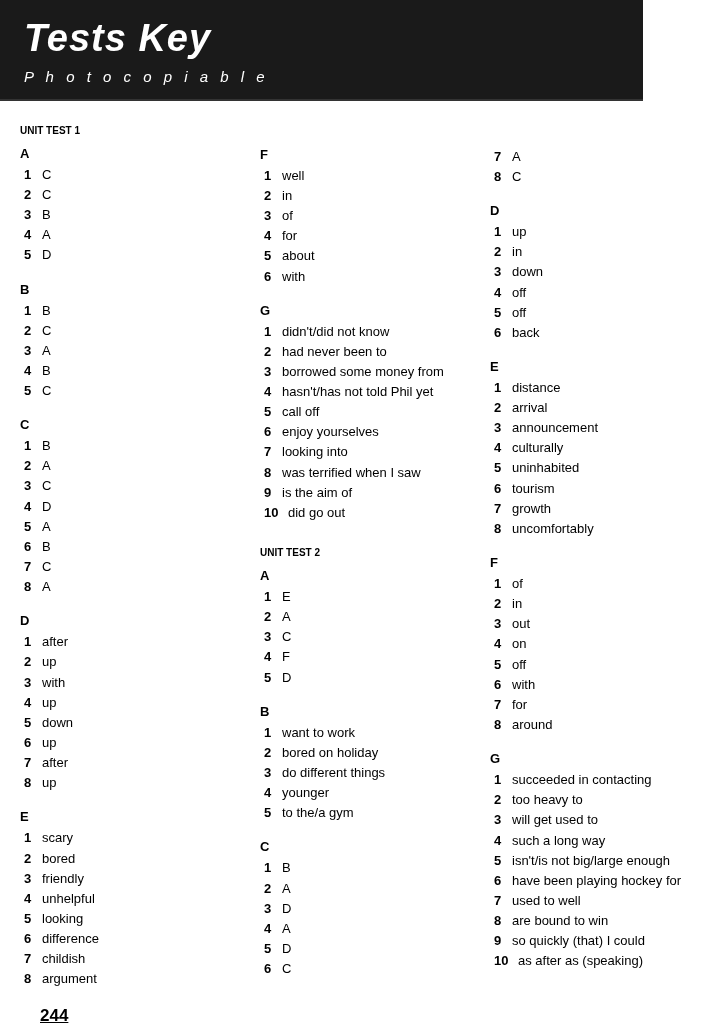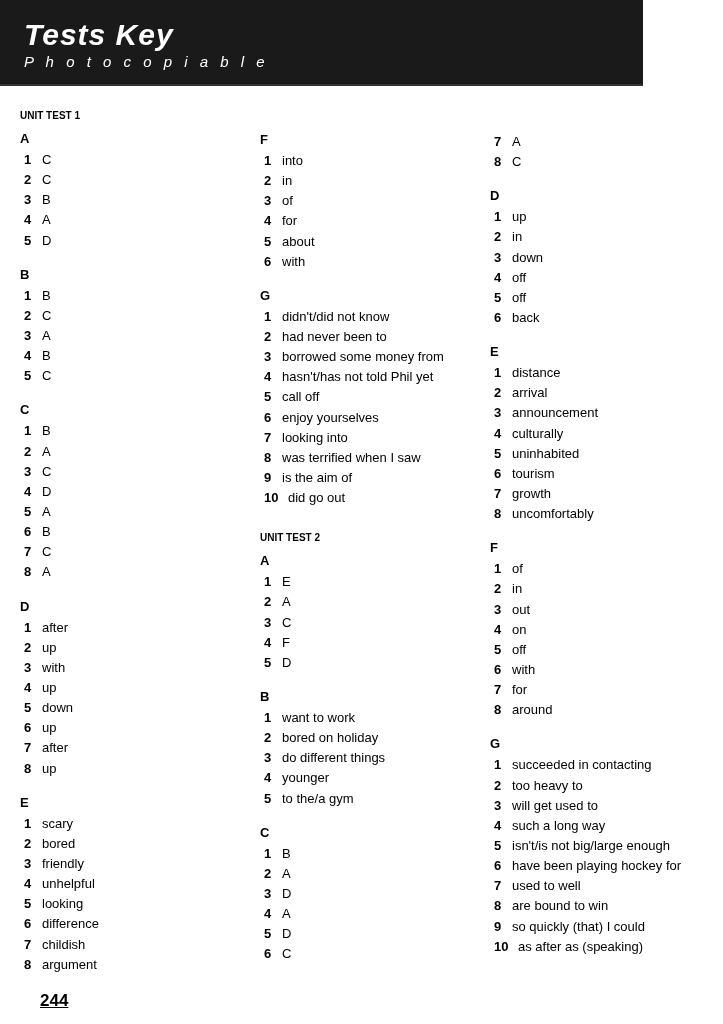--- a/index.html
+++ b/index.html
@@ -13,32 +13,32 @@
     }
 
     .header {
       background: #1a1a1a;
       color: #fff;
       padding: 18px 24px 14px 24px;
       width: 100%;
     }
 
     .header-title {
-      font-size: 30px;
+      font-size: 38px;
       font-weight: 900;
       font-style: italic;
       letter-spacing: 1px;
       line-height: 1.1;
     }
 
     .header-subtitle {
       font-size: 15px;
       font-style: italic;
       letter-spacing: 4px;
-      margin-top: 2px;
+      margin-top: 8px;
       font-weight: 400;
     }
 
     .header-right-box {
       position: absolute;
       top: 0;
       right: 0;
       width: 80px;
       height: 110px;
       background: #fff;
@@ -292,21 +292,21 @@
 
     <div class="page-number">244</div>
   </div>
 
   <div class="col-mid">
 
     <div class="section" style="margin-top:28px;">
       <div class="section-header">F</div>
       <div class="answer-row">
           <span class="answer-num">1</span>
-          <span class="answer-val">into</span>
+          <span class="answer-val">well</span>
         </div>
       <div class="answer-row">
           <span class="answer-num">2</span>
           <span class="answer-val">in</span>
         </div>
       <div class="answer-row">
           <span class="answer-num">3</span>
           <span class="answer-val">of</span>
         </div>
       <div class="answer-row">

